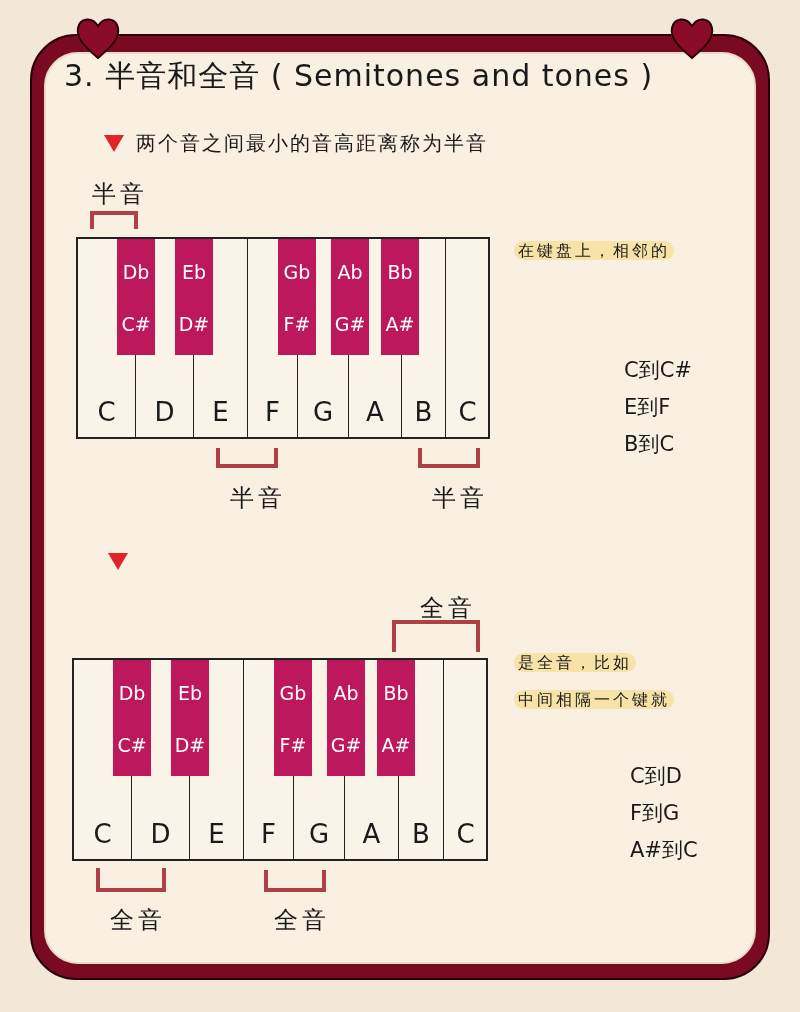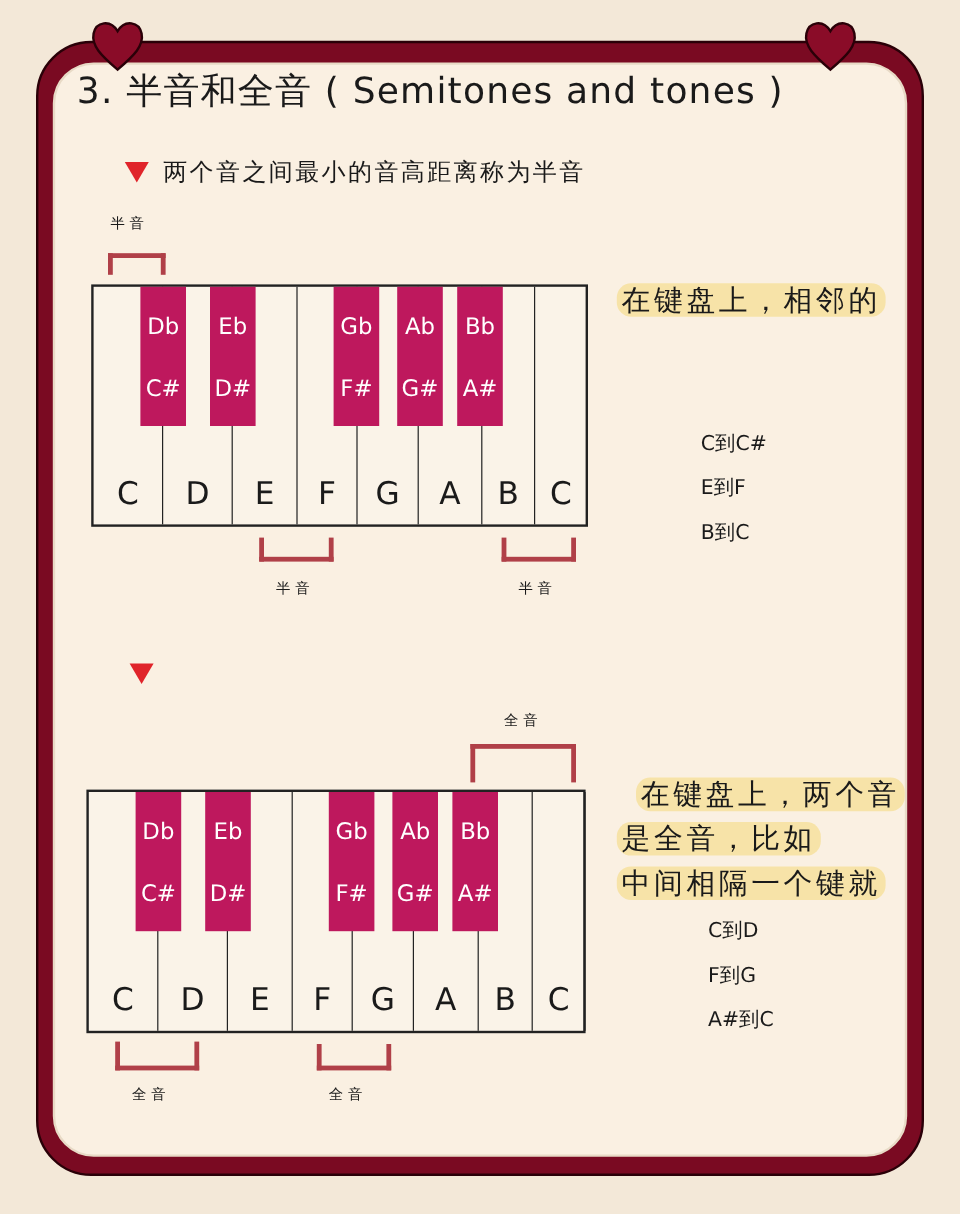--- a/index.html
+++ b/index.html
@@ -13,24 +13,24 @@
   .kb{position:absolute;border:2px solid #222;background:#faf3e8;box-sizing:border-box;}
   .wk{position:absolute;top:0;bottom:0;border-right:1.5px solid #222;box-sizing:border-box;}
   .wk:last-child{border-right:none;}
   .wk span{position:absolute;bottom:10px;left:0;right:0;text-align:center;font-size:26px;}
   .bk{position:absolute;top:0;background:#be185d;color:#fff;text-align:center;font-size:19px;}
   .bk .f{position:absolute;top:22px;left:0;right:0;}
   .bk .s{position:absolute;top:74px;left:0;right:0;}
   .br{position:absolute;border:4px solid #b04048;box-sizing:border-box;}
   .br.up{border-bottom:none;}
   .br.down{border-top:none;}
-  .lbl{position:absolute;font-size:12px;letter-spacing:4px;}
-  .note{position:absolute;font-size:24px;line-height:37px;letter-spacing:3px;}
+  .lbl{position:absolute;font-size:24px;letter-spacing:4px;}
+  .note{position:absolute;font-size:16px;line-height:37px;letter-spacing:3px;}
   .hl{background:#f7e3a8;border-radius:12px;padding:0 4px;}
-  .ex{position:absolute;font-size:17px;line-height:37px;}
+  .ex{position:absolute;font-size:21px;line-height:37px;margin-left:40px;}
 </style>
 </head>
 <body>
 
 <div class="frame"></div>
 <div class="card"></div>
 
 <svg class="heart" style="left:74px;top:14px" viewBox="0 0 48 48">
     <path d="M24 44 C10 32 2 24 4 14 C6 4 18 2 24 12 C30 2 42 4 44 14 C46 24 38 32 24 44Z" fill="#8a0c28" stroke="#2a0008" stroke-width="2"></path>
   </svg>
@@ -162,21 +162,20 @@
       <div class="s">A#</div>
     </div>
 </div>
 
 <div class="br down" style="left:96px;top:868px;width:70px;height:24px"></div>
 <div class="lbl" style="left:110px;top:904px">全音</div>
 <div class="br down" style="left:264px;top:870px;width:62px;height:22px"></div>
 <div class="lbl" style="left:274px;top:904px">全音</div>
 
 <div class="note" style="left:514px;top:644px">
-  <div style="padding-left:16px"><span class="hl">在键盘上，两个音</span></div>
   <div><span class="hl">是全音，比如</span></div>
   <div><span class="hl">中间相隔一个键就</span></div>
 </div>
 <div class="ex" style="left:590px;top:758px">
   <div>C到D</div>
   <div>F到G</div>
   <div>A#到C</div>
 </div>
 
 </body></html>

